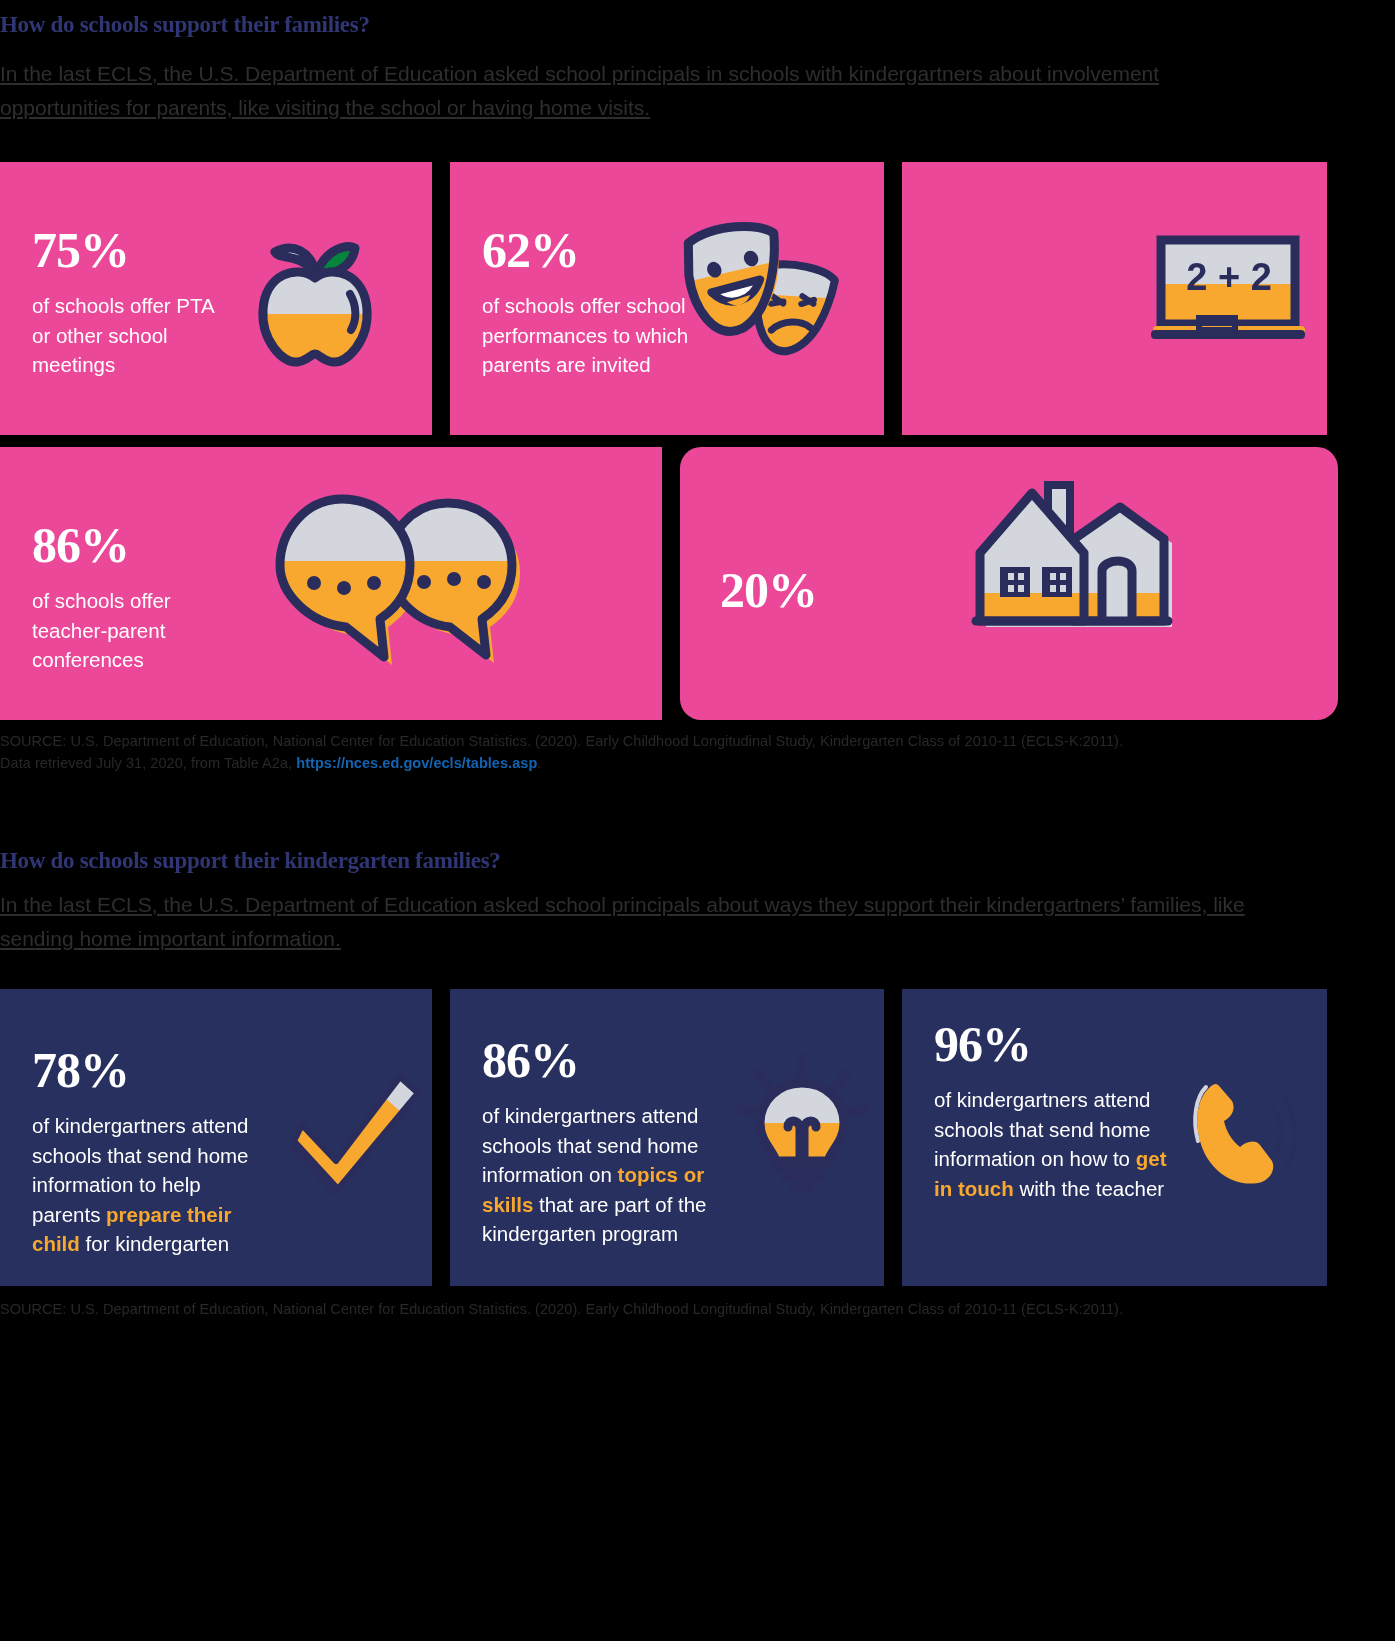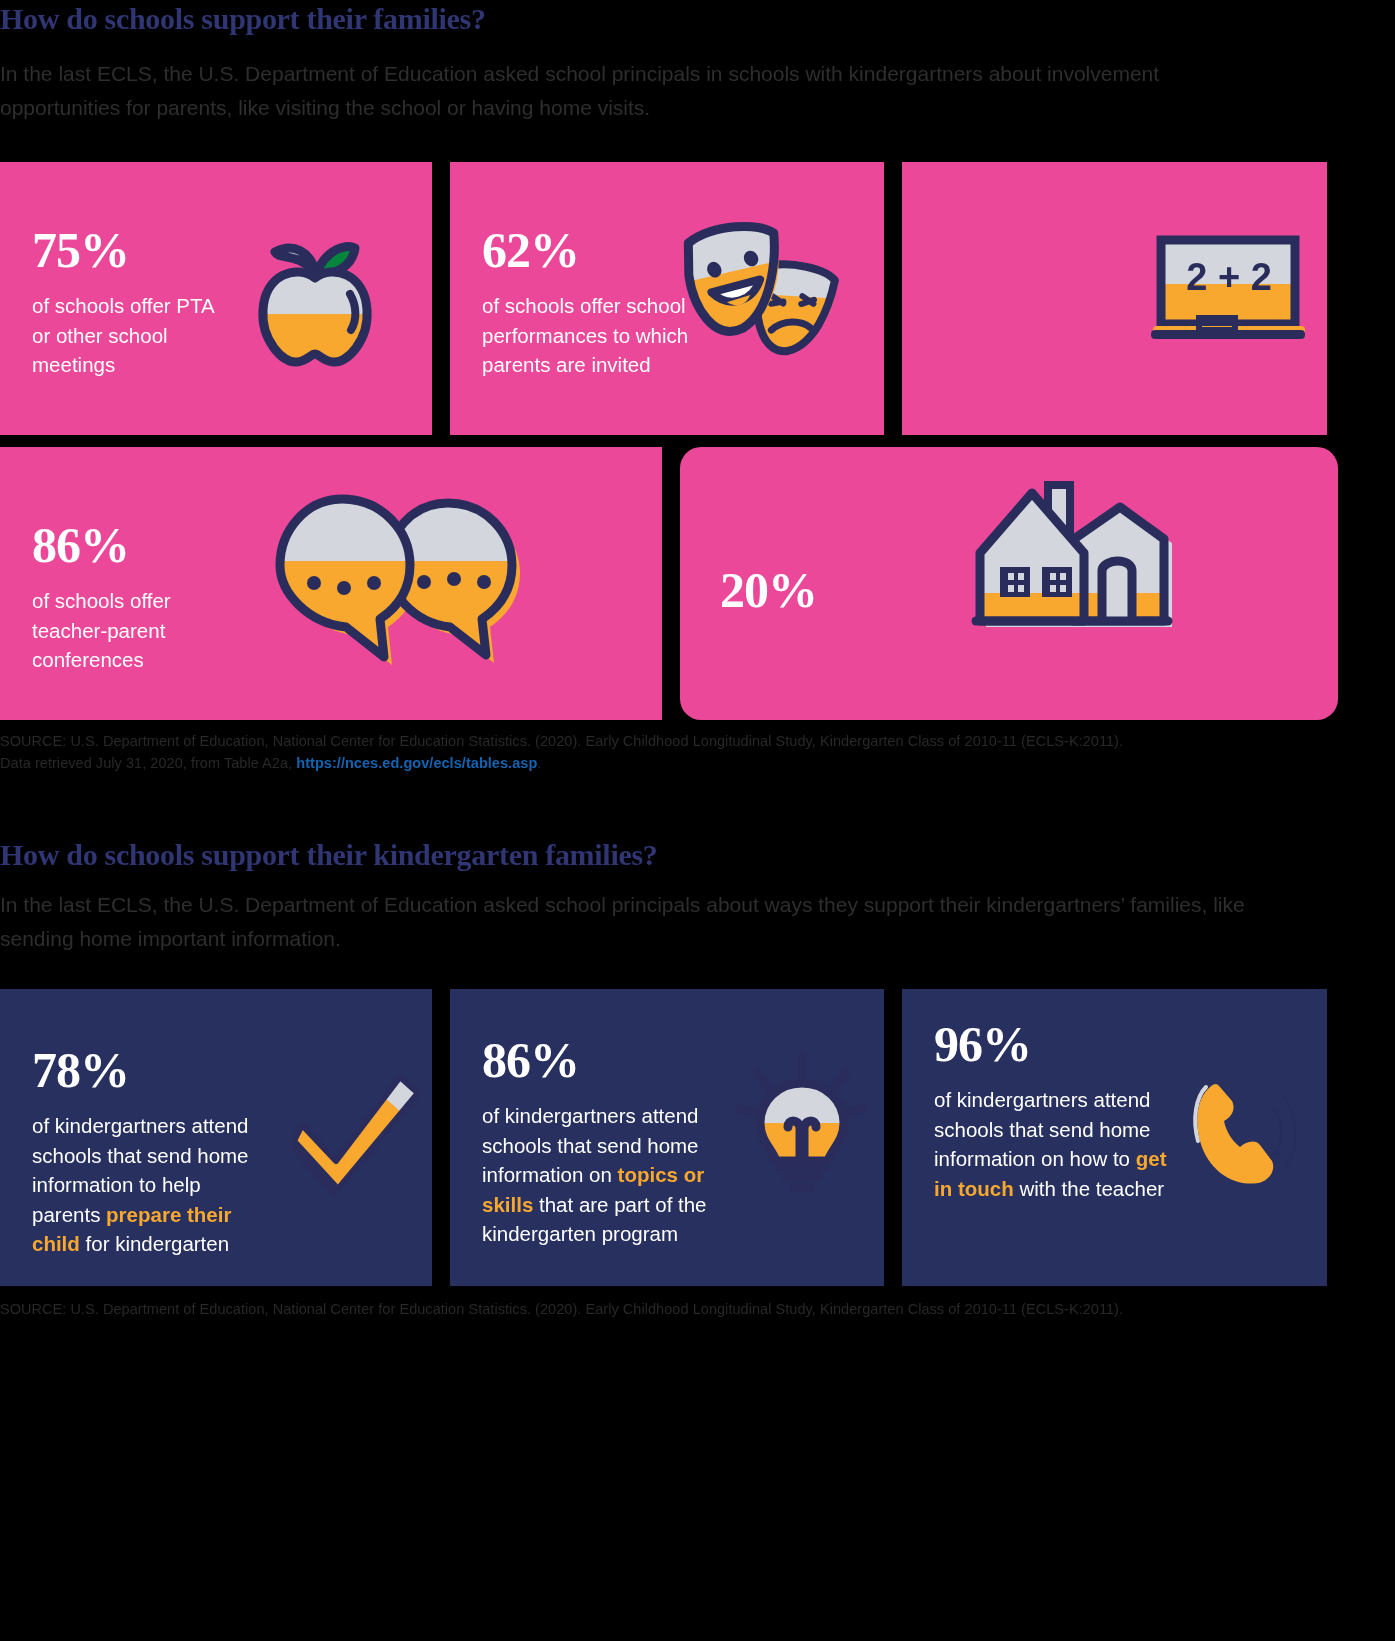--- a/index.html
+++ b/index.html
@@ -10,30 +10,32 @@
     font-family: "Liberation Sans", sans-serif;
     overflow: hidden;
   }
   .page { position: relative; width: 1395px; height: 1641px; background: #000; }
 
   
   .section-title {
     font-family: "Liberation Serif", serif;
     font-weight: bold;
     color: #2f3673;
-    font-size: 30px;
+    font-size: 23px;
     letter-spacing: -0.3px;
     line-height: 1.15;
     white-space: nowrap;
+    margin-top: 10px;
   }
   .section-sub {
     color: #2e2e2e;
     font-size: 21px;
     line-height: 1.62;
     max-width: 1250px;
+    text-decoration: underline;
   }
 
   
   .row { display: flex; gap: 18px; }
   .card {
     position: relative;
     display: flex;
     align-items: flex-start;
     padding: 38px 30px 30px 32px;
     overflow: hidden;

